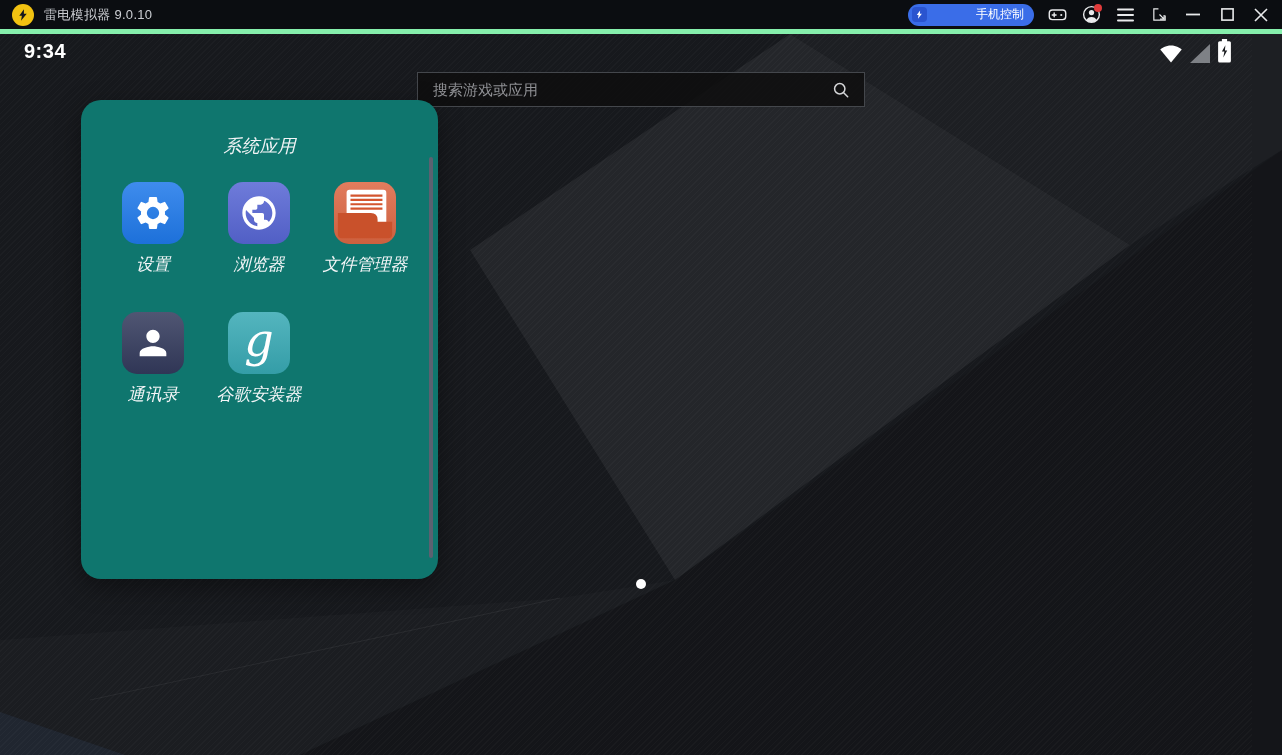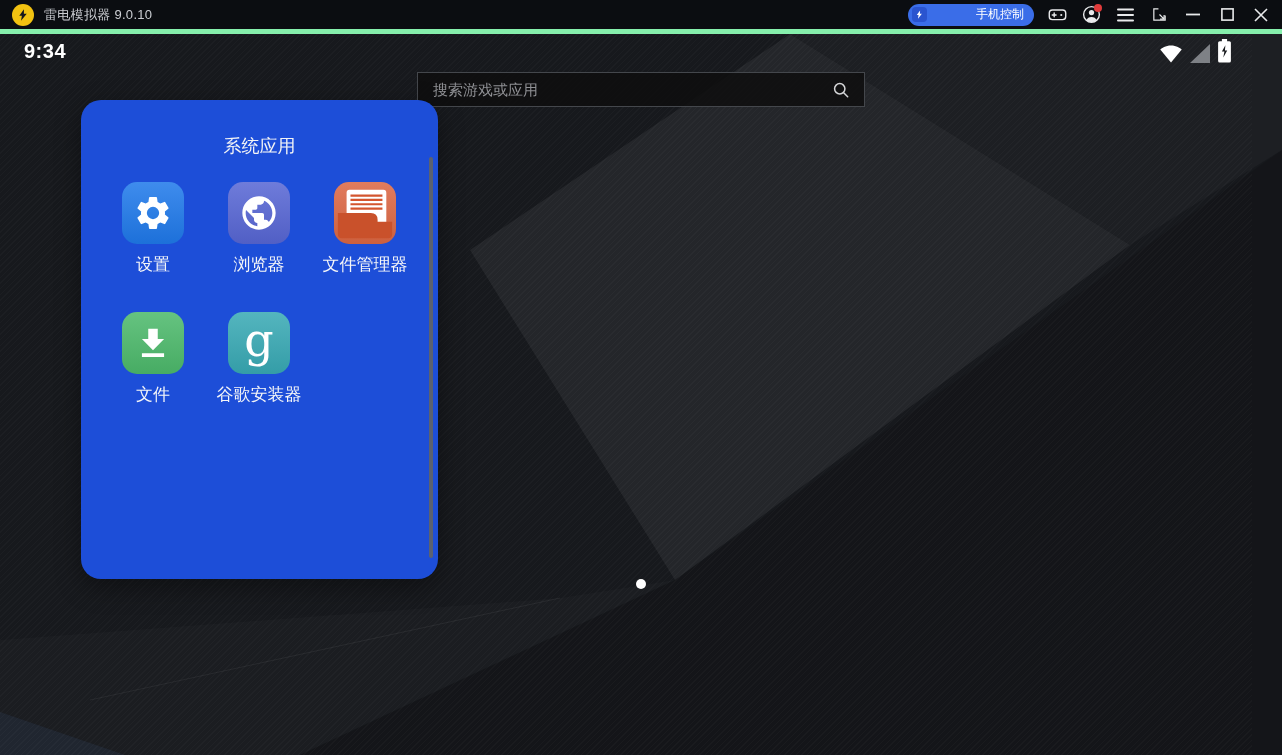--- a/index.html
+++ b/index.html
@@ -55,21 +55,21 @@
     display:flex;align-items:center;padding:0 13px;
   }
   .searchbar input{
     flex:1;background:transparent;border:none;outline:none;
     color:#ddd;font-size:15px;font-family:"Liberation Sans",sans-serif;
   }
   .searchbar input::placeholder{color:#8f9094;}
   
   .folder{
     position:absolute;left:81px;top:66px;width:357px;height:479px;
-    background:#1d4ed8;border-radius:20px;box-shadow:0 8px 26px rgba(0,0,0,.38);
+    background:#0f766e;border-radius:20px;box-shadow:0 8px 26px rgba(0,0,0,.38);font-style:italic;
   }
   .folder-title{margin-top:34px;text-align:center;font-size:18px;color:#f3f4f6;}
   .app-grid{
     display:grid;grid-template-columns:repeat(3,106px);
     padding:0 19px;margin-top:24px;row-gap:36px;
   }
   .cell{display:flex;flex-direction:column;align-items:center;cursor:pointer;}
   .tile{
     width:62px;height:62px;border-radius:15px;
     display:flex;align-items:center;justify-content:center;
@@ -228,29 +228,29 @@
           <div class="tile" style="background-color: rgb(220, 103, 67);">
             <svg width="62" height="62" viewBox="0 0 64 64">
               <rect x="13" y="8" width="41" height="37" rx="3" fill="#fff"></rect>
               <path d="M17 14h33M17 18.5h33M17 23h33M17 27.5h33" stroke="#d4552e" stroke-width="2.2"></path>
               <path d="M4 32 L38 32 Q45 32 45 39 L45 41 L60 41 L60 54 Q60 58 56 58 L8 58 Q4 58 4 54 Z" fill="#c9512b"></path>
             </svg>
           </div>
           <div class="app-label">文件管理器</div>
         </div>
 
-
-        <div class="cell">
-          <div class="tile" style="background-color: rgb(76, 185, 107);">
-            <svg width="38" height="38" viewBox="0 0 24 24">
-              <path fill="#fff" d="M19 9.5h-4V3H9v6.5H5l7 7 7-7zM5 18.5v2.3h14v-2.3H5z"></path>
-            </svg>
-          </div>
-          <div class="app-label">文件</div>
-        </div>
+        <div class="cell">
+          <div class="tile" style="background-color: rgb(51, 58, 92);">
+            <svg width="40" height="40" viewBox="0 0 24 24">
+              <path fill="#fff" d="M12 12c2.21 0 4-1.79 4-4s-1.79-4-4-4-4 1.79-4 4 1.79 4 4 4zm0 2c-2.67 0-8 1.34-8 4v2h16v-2c0-2.66-5.33-4-8-4z"></path>
+            </svg>
+          </div>
+          <div class="app-label">通讯录</div>
+        </div>
+
 
 
         <div class="cell">
           <div class="tile" style="background-color: rgb(56, 169, 180);">
             <span class="g-glyph">g</span>
           </div>
           <div class="app-label">谷歌安装器</div>
         </div>
 
       </div>

